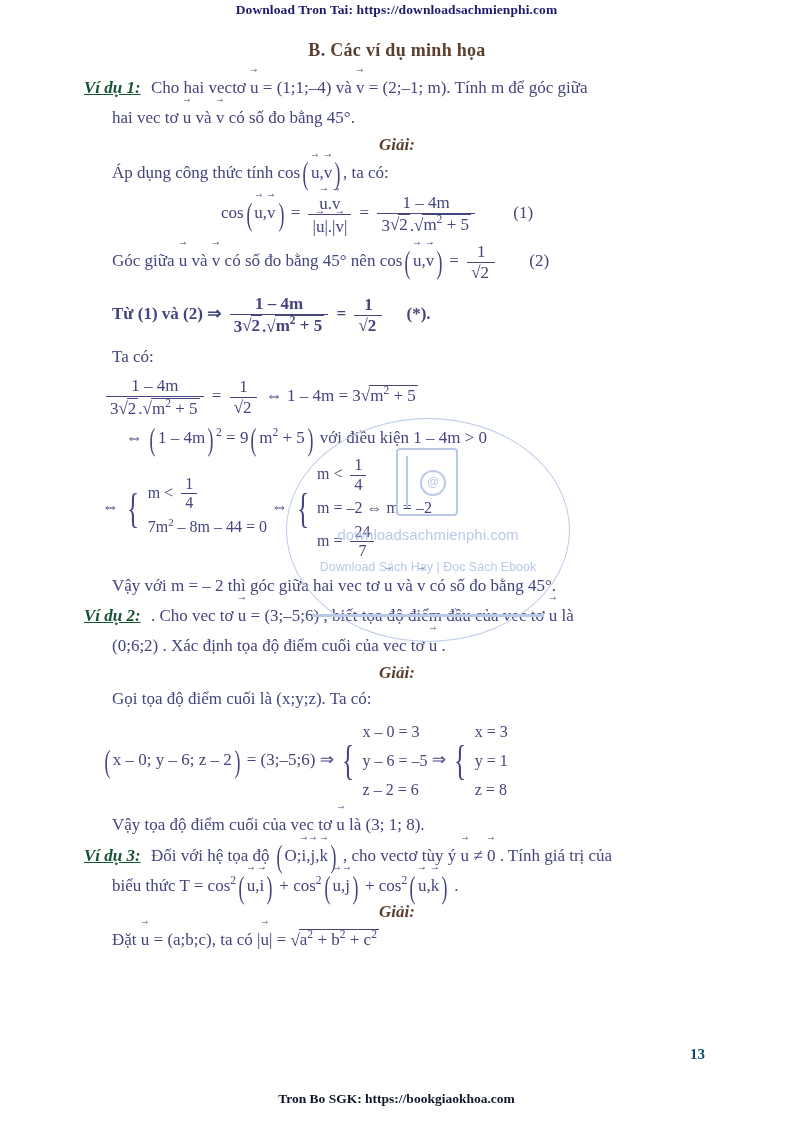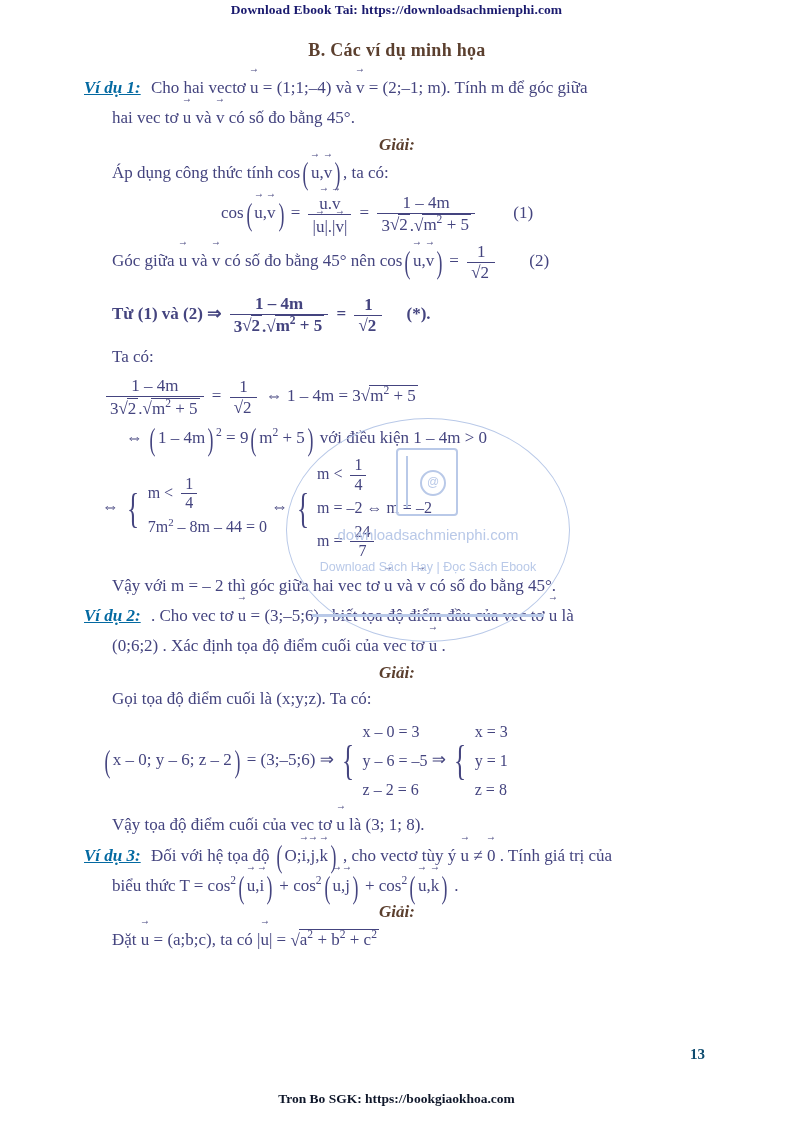--- a/index.html
+++ b/index.html
@@ -53,21 +53,21 @@
     font-size:17px;
     line-height:1.55;
     margin:2px 0;
     white-space:nowrap;
   }
   .ind{ margin-left:28px; }
   .exlabel{
     font-style:italic;
     font-weight:bold;
     text-decoration:underline;
-    color:#0369a1;
+    color:#14532d;
     margin-right:6px;
   }
   .giai{
     text-align:center;
     font-style:italic;
     font-weight:bold;
     font-size:17px;
     color:#5b3f2e;
     margin:3px 0;
   }
@@ -182,21 +182,21 @@
     border:2px solid #b9c9e8;border-radius:50%;
     font-size:12px;color:#b9c9e8;text-align:center;line-height:20px;
     font-family:"Liberation Sans", sans-serif;
   }
 </style>
 </head>
 <body>
 
 <div class="page">
 
-  <div class="hdr">Download Ebook Tai: https://downloadsachmienphi.com</div>
+  <div class="hdr">Download Tron Tai: https://downloadsachmienphi.com</div>
 
   <div class="content">
 
     <div class="sectitle">B. Các ví dụ minh họa</div>
 
     <div class="line">
       <span class="exlabel">Ví dụ 1:</span>
       Cho hai vectơ <span class="vec">u</span>
       = (1;1;–4) và <span class="vec">v</span>
       = (2;–1; m). Tính m để góc giữa

